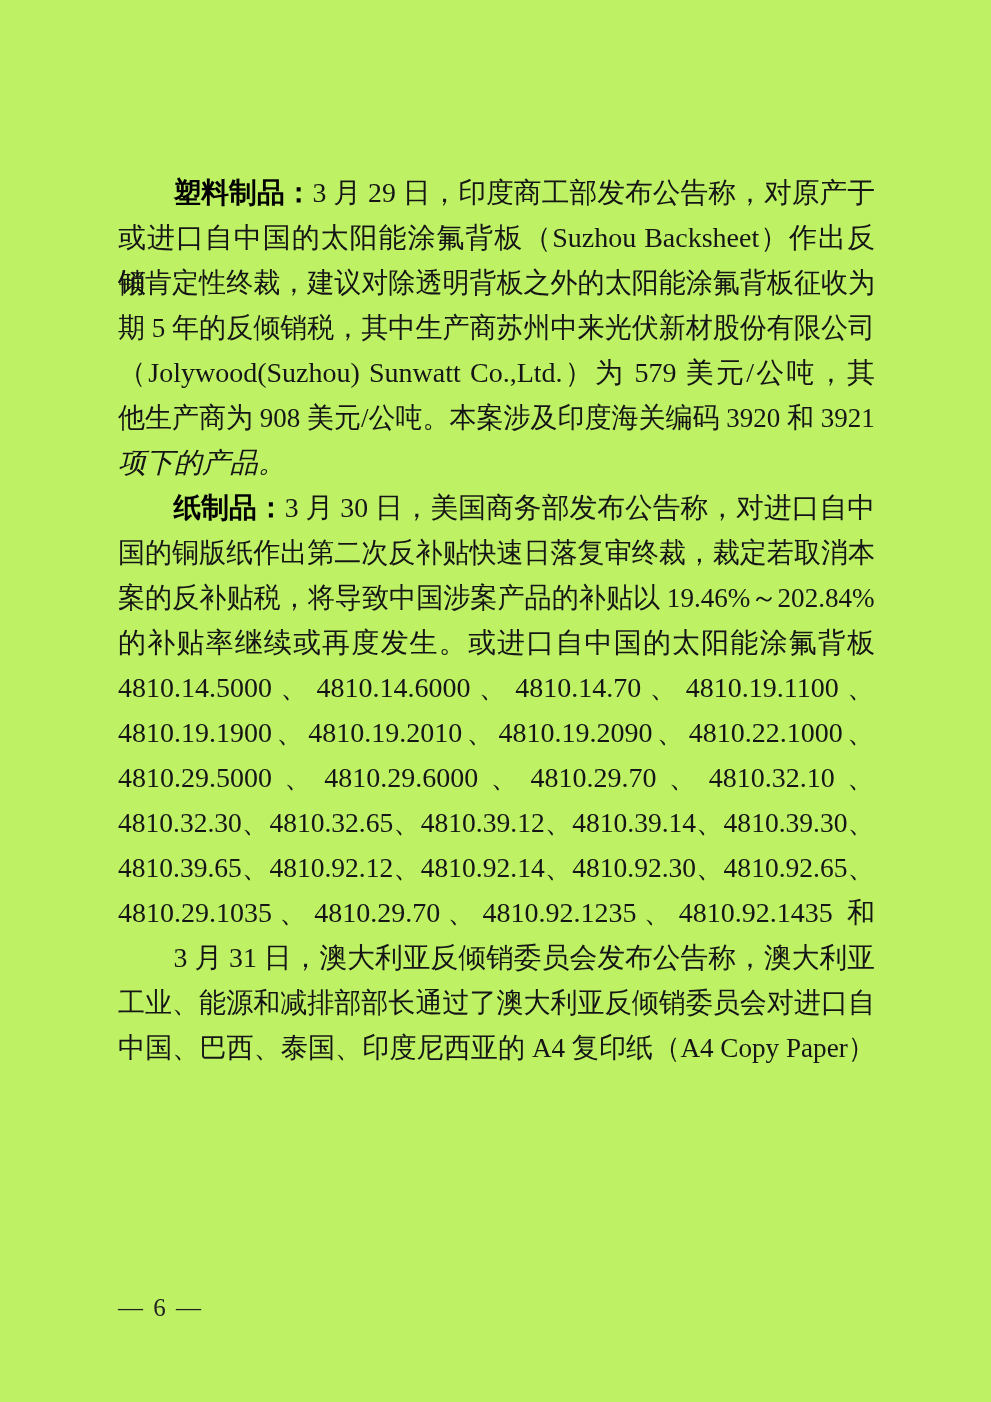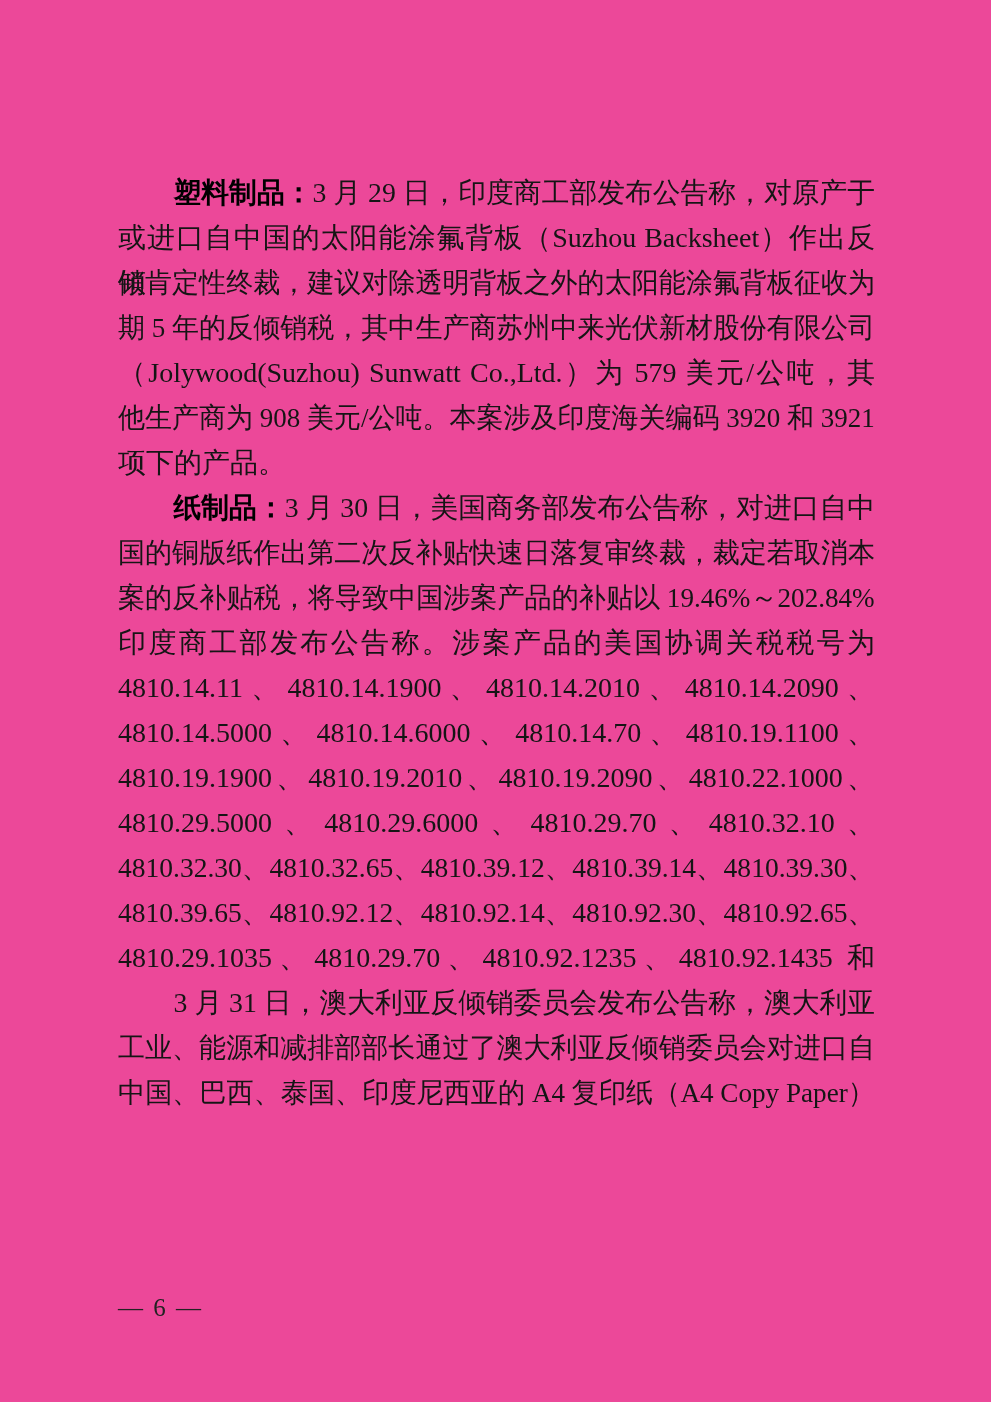--- a/index.html
+++ b/index.html
@@ -8,39 +8,40 @@
     height: 1402px;
     background: #ffffff;
     position: relative;
     overflow: hidden;
     font-family: "Liberation Serif", "DejaVu Serif", serif;
     color: #151515;
   }
   .page {
     position: absolute;
     inset: 0;
-    background: #ec4899;
+    background: #bef264;
   }
   .text-block {
     position: absolute;
     left: 118px;
     top: 170px;
     width: 757px;
     font-size: 28px;
   }
   .line {
     height: 45px;
     line-height: 45px;
     text-align: justify;
     text-align-last: justify;
     transform-origin: 0 50%;
   }
   .line.no-just {
     text-align: center;
     text-align-last: left;
+    font-style: italic;
   }
   .line.indent { text-indent: 56px; }
   .measure { white-space: nowrap; }
   .hdr {
     font-weight: 700;
     font-family: "Liberation Sans", "DejaVu Sans", sans-serif;
     color: #000000;
   }
   .page-number {
     position: absolute;
@@ -59,22 +60,21 @@
       <div class="line indent measure" style="transform: scaleX(0.992136);"><span class="hdr">塑料制品：</span>3 月 29 日，印度商工部发布公告称，对原产于</div>
       <div class="line">或进口自中国的太阳能涂氟背板（Suzhou Backsheet）作出反倾</div>
       <div class="line measure" style="transform: scaleX(0.965561);">销肯定性终裁，建议对除透明背板之外的太阳能涂氟背板征收为</div>
       <div class="line measure" style="transform: scaleX(0.965561);">期 5 年的反倾销税，其中生产商苏州中来光伏新材股份有限公司</div>
       <div class="line">（Jolywood(Suzhou) Sunwatt Co.,Ltd.）为 579 美元/公吨，其</div>
       <div class="line measure" style="transform: scaleX(0.964331);">他生产商为 908 美元/公吨。本案涉及印度海关编码 3920 和 3921</div>
       <div class="line no-just">项下的产品。</div>
       <div class="line indent measure" style="transform: scaleX(0.992136);"><span class="hdr">纸制品：</span>3 月 30 日，美国商务部发布公告称，对进口自中</div>
       <div class="line measure" style="transform: scaleX(0.965561);">国的铜版纸作出第二次反补贴快速日落复审终裁，裁定若取消本</div>
       <div class="line measure" style="transform: scaleX(0.968031);">案的反补贴税，将导致中国涉案产品的补贴以 19.46%～202.84%</div>
-      <div class="line">印度商工部发布公告称。涉案产品的美国协调关税税号为</div>
-      <div class="line">4810.14.11、4810.14.1900、4810.14.2010、4810.14.2090、</div>
+      <div class="line">的补贴率继续或再度发生。或进口自中国的太阳能涂氟背板</div>
       <div class="line">4810.14.5000、4810.14.6000、4810.14.70、4810.19.1100、</div>
       <div class="line">4810.19.1900、4810.19.2010、4810.19.2090、4810.22.1000、</div>
       <div class="line">4810.29.5000、4810.29.6000、4810.29.70、4810.32.10、</div>
       <div class="line measure" style="transform: scaleX(0.983117);">4810.32.30、4810.32.65、4810.39.12、4810.39.14、4810.39.30、</div>
       <div class="line measure" style="transform: scaleX(0.983117);">4810.39.65、4810.92.12、4810.92.14、4810.92.30、4810.92.65、</div>
       <div class="line">4810.29.1035、4810.29.70、4810.92.1235、4810.92.1435 和</div>
       <div class="line indent measure" style="transform: scaleX(0.992136);">3 月 31 日，澳大利亚反倾销委员会发布公告称，澳大利亚</div>
       <div class="line measure" style="transform: scaleX(0.965561);">工业、能源和减排部部长通过了澳大利亚反倾销委员会对进口自</div>
       <div class="line measure" style="transform: scaleX(0.96927);">中国、巴西、泰国、印度尼西亚的 A4 复印纸（A4 Copy Paper）</div>
     </div>

